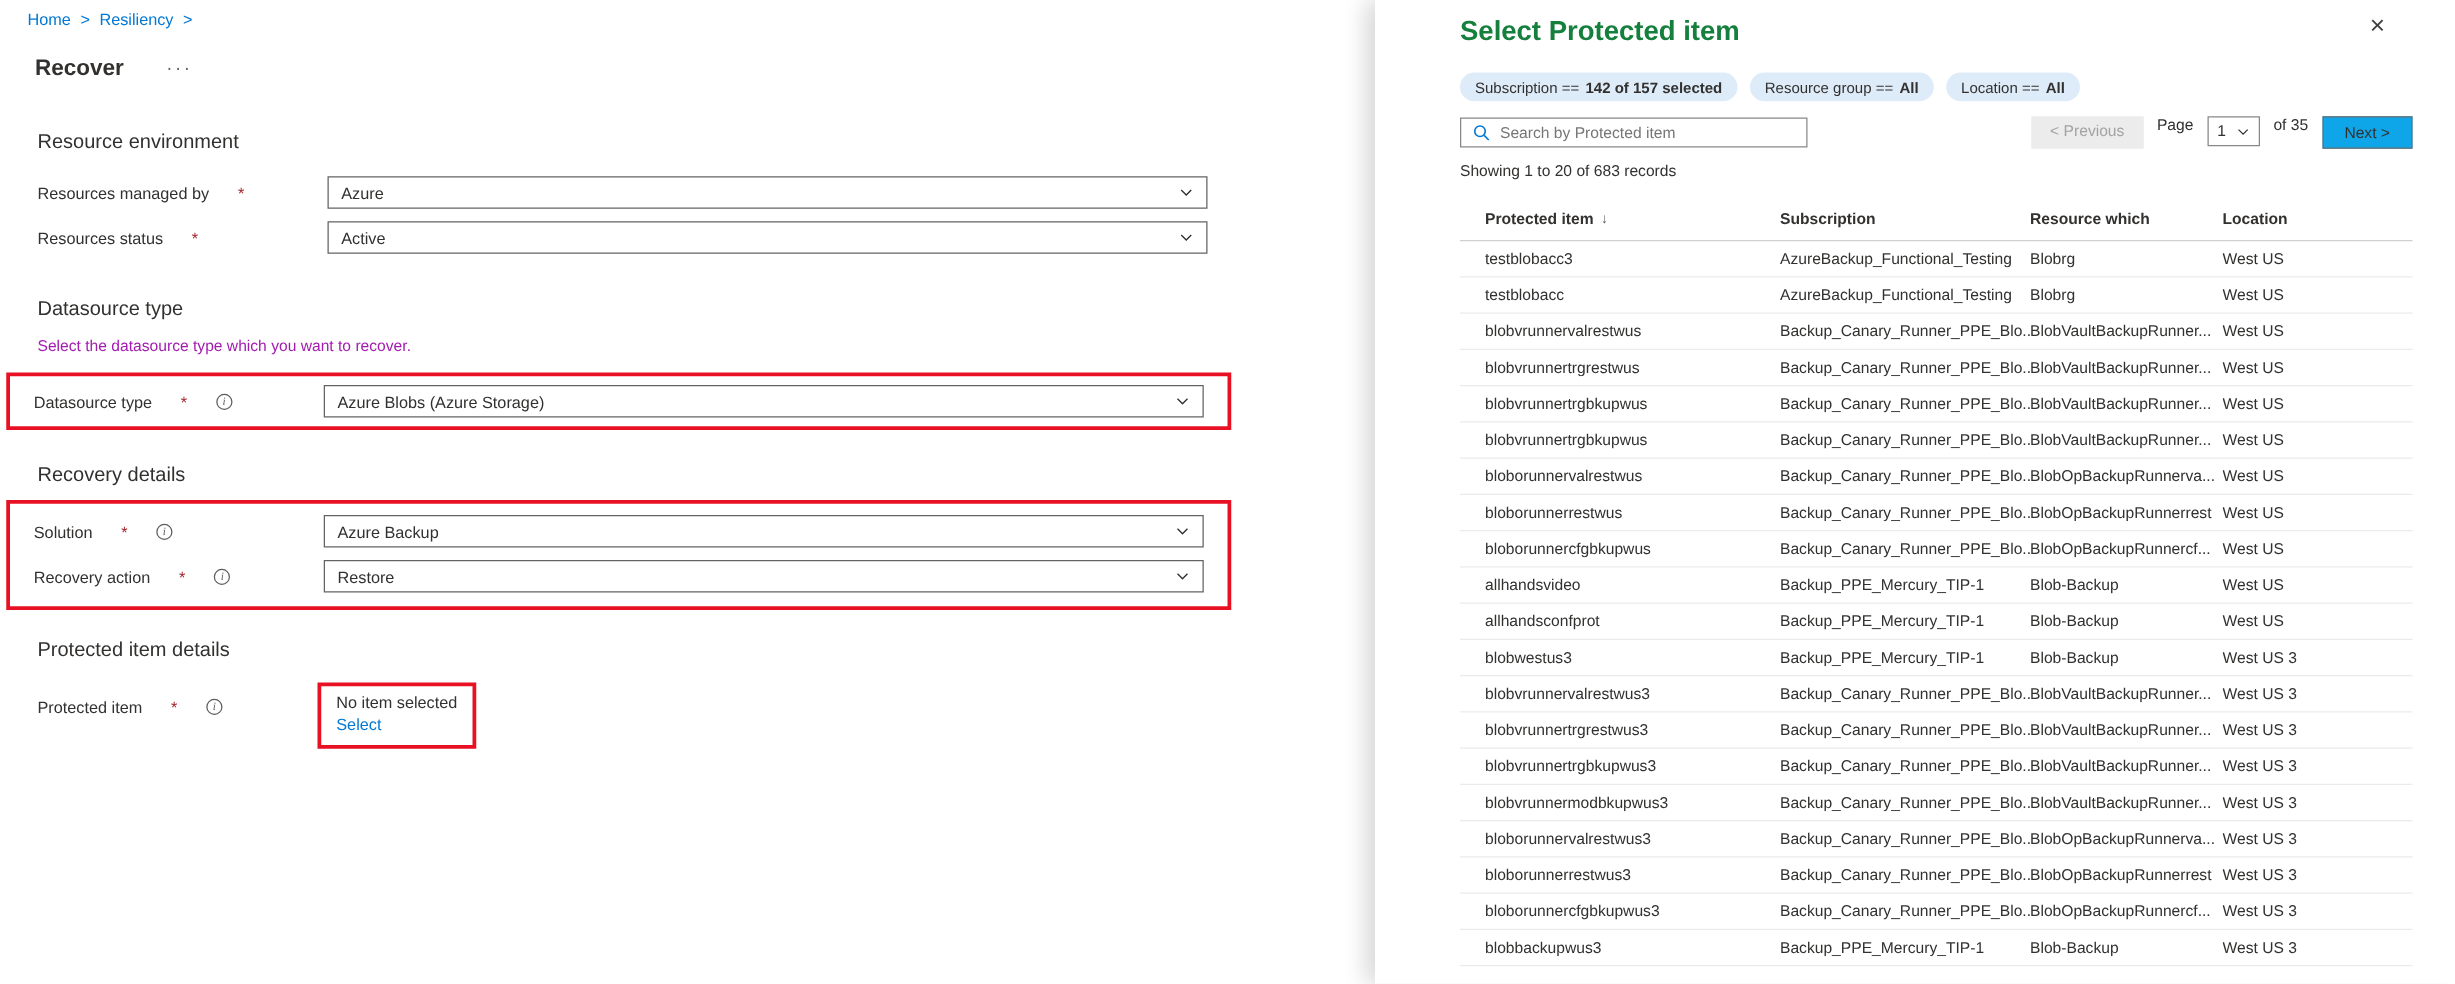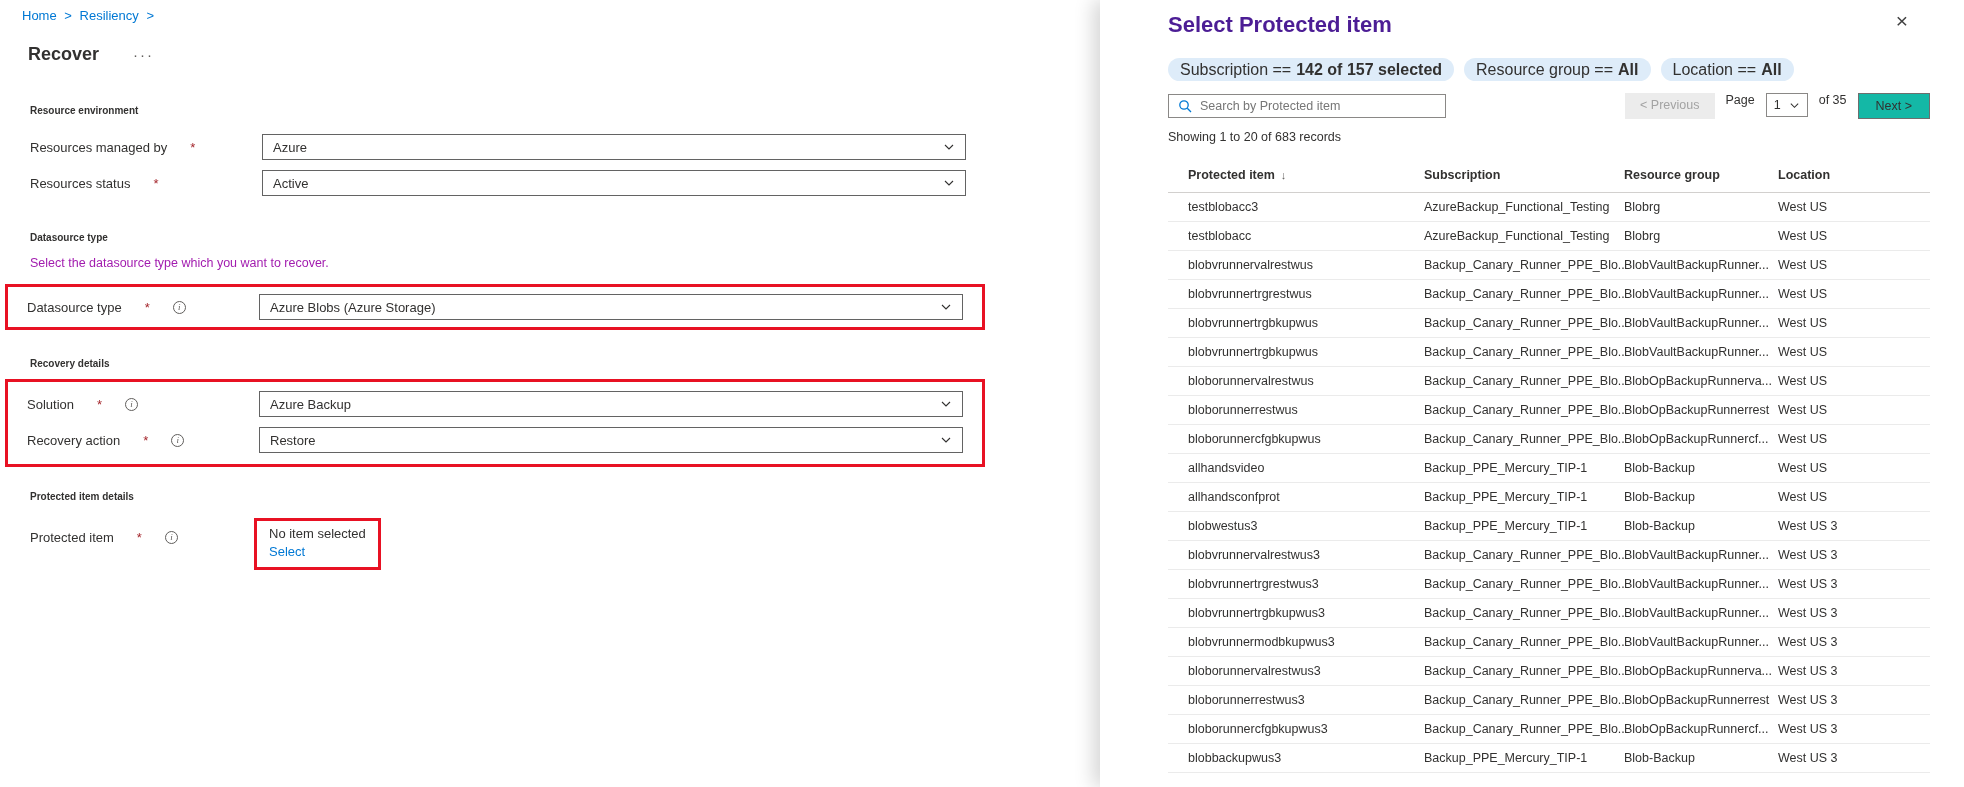--- a/index.html
+++ b/index.html
@@ -9,21 +9,21 @@
   
   .left-pane { position:absolute; left:0; top:0; width:995px; height:787px; background:#fff; }
   .breadcrumb { padding:8px 0 0 22px; font-size:13px; color:#0078d4; }
   .breadcrumb a { color:#0078d4; text-decoration:none; cursor:pointer; }
   .crumb-sep { color:#0078d4; margin:0 4px; }
   .title-row { padding:16px 0 0 28px; display:flex; align-items:center; gap:34px; }
   .page-title { font-size:18px; font-weight:700; color:#323130; line-height:30px; }
   .more-dots { color:#605e5c; font-size:15px; letter-spacing:2px; cursor:pointer; }
 
   .form { padding-left:30px; }
-  .section-heading { font-size:10px; font-weight:700; color:#323130; }
+  .section-heading { font-size:16px; font-weight:400; color:#323130; }
   .h-env { margin-top:36px; }
   .h-ds  { margin-top:36px; }
   .h-rec { margin-top:28px; }
   .h-pi  { margin-top:24px; }
   .section-desc { margin-top:13px; font-size:12.5px; color:#a21caf; }
 
   .frow { display:grid; grid-template-columns:232px 704px; align-items:center; }
   .frow + .frow { margin-top:10px; }
   .r1 { margin-top:18px; }
   .flabel { font-size:13px; color:#323130; display:flex; align-items:center; gap:23px; }
@@ -44,43 +44,43 @@
   .annot-select .no-item { font-size:13px; color:#323130; }
   .annot-select a { display:inline-block; margin-top:3px; font-size:13px; color:#0078d4;
     text-decoration:none; cursor:pointer; }
   .pi-row { margin-top:16px; align-items:start; }
   .pi-row .flabel { margin-top:12px; }
 
   
   .panel { position:absolute; left:1100px; top:0; right:0; bottom:0; background:#fff;
     box-shadow:-7px 0 18px rgba(0,0,0,.16); }
   .panel-inner { position:relative; height:100%; padding:4px 34px 0 68px; }
-  .panel-title { margin-top:6px; font-size:22px; font-weight:700; color:#4c1d95; line-height:30px; }
+  .panel-title { margin-top:6px; font-size:22px; font-weight:700; color:#15803d; line-height:30px; }
   .close-btn { position:absolute; top:10px; right:56px; font-size:21px; line-height:21px;
     color:#404040; cursor:pointer; font-weight:400; }
 
   .pills { margin-top:18px; display:flex; gap:10px; }
   .pill { background:#deecf9; border-radius:12px; height:23px; display:flex; align-items:center;
-    gap:5px; padding:0 12px; font-size:16px; color:#323130; cursor:pointer; white-space:nowrap; }
+    gap:5px; padding:0 12px; font-size:12px; color:#323130; cursor:pointer; white-space:nowrap; }
   .pill-value { font-weight:700; }
 
   .toolbar { margin-top:12px; display:flex; align-items:center; }
   .search-box { width:278px; height:24px; border:1px solid #8a8886; display:flex;
     align-items:center; gap:8px; padding:0 9px; background:#fff; }
   .search-box input { border:none; outline:none; flex:1; font-size:12.5px; color:#323130;
     font-family:inherit; background:transparent; }
   .search-box input::placeholder { color:#767676; }
   .pager { margin-left:auto; display:flex; gap:11px; font-size:12.5px; }
   .btn-prev { background:#ececec; color:#a3a3a3; padding:5px 15px; font-size:12.5px; cursor:default; }
   .page-label { color:#323130; }
   .page-select { width:42px; height:24px; border:1px solid #8a8886; display:flex;
     align-items:center; justify-content:space-between; padding:0 7px; font-size:12.5px;
     cursor:pointer; background:#fff; }
   .page-of { color:#323130; }
-  .btn-next { border:1px solid #6e6e6e; background:#14b8a6; color:#323130; padding:5px 17px;
+  .btn-next { border:1px solid #6e6e6e; background:#0ea5e9; color:#323130; padding:5px 17px;
     font-size:12.5px; cursor:pointer; }
 
   .summary { margin-top:11px; font-size:12.5px; color:#323130; }
 
   .table { margin-top:14px; }
   .gh, .trow { display:grid; grid-template-columns:236px 200px 154px 1fr; padding-left:20px;
     align-items:center; }
   .gh { height:35px; border-bottom:1px solid #d2d0ce; font-size:12.5px; font-weight:700;
     color:#323130; }
   .gh .th { cursor:pointer; display:flex; align-items:center; gap:6px; }
@@ -249,21 +249,21 @@
 
     <div class="summary">Showing 1 to 20 of 683 records</div>
 
     <div class="table">
       <div class="gh">
         <div class="th">
           <span>Protected item</span>
           <span class="sort-arrow">↓</span>
         </div>
         <div class="th">Subscription</div>
-        <div class="th">Resource group</div>
+        <div class="th">Resource which</div>
         <div class="th">Location</div>
       </div>
       <div>
 
           <div class="trow">
             <div class="td">testblobacc3</div>
             <div class="td">AzureBackup_Functional_Testing</div>
             <div class="td">Blobrg</div>
             <div class="td">West US</div>
           </div>

